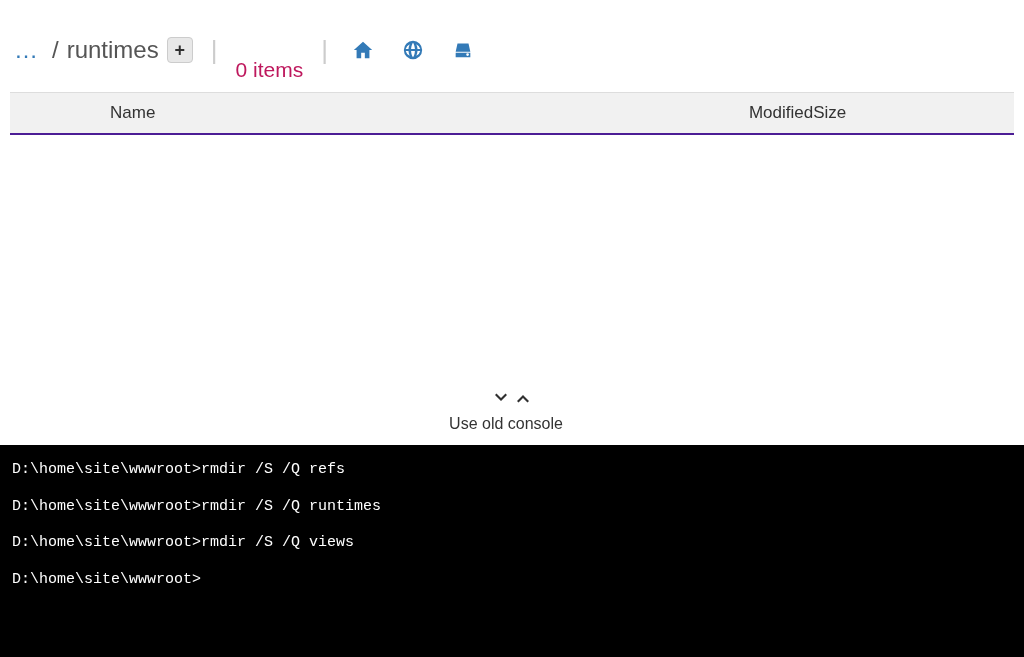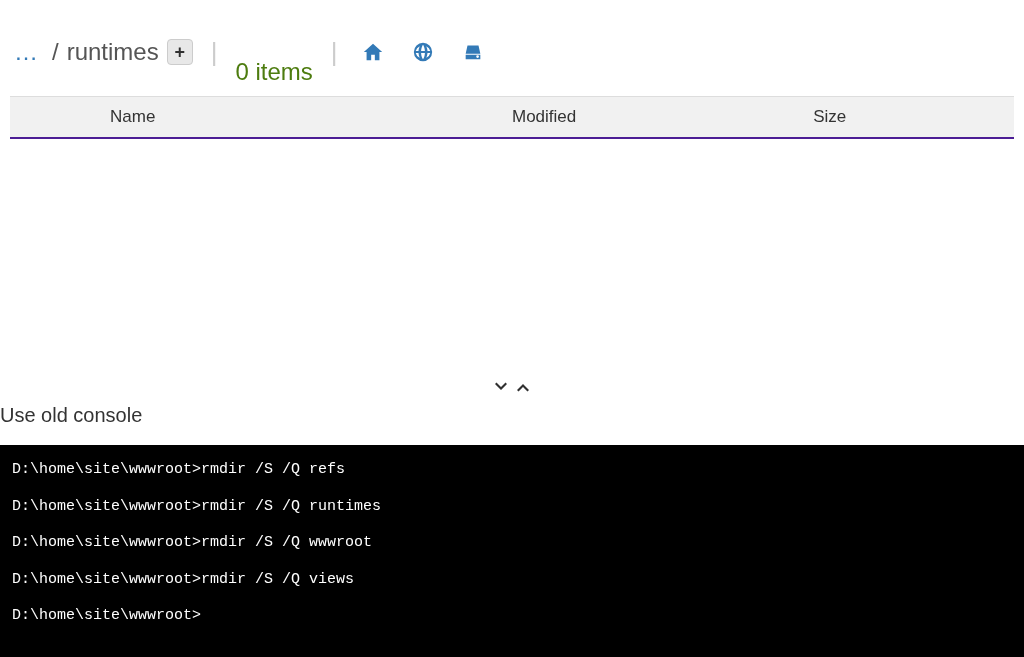--- a/index.html
+++ b/index.html
@@ -50,22 +50,22 @@
       color: #303030;
       line-height: 1;
     }
     .separator {
       color: #ccc;
       margin: 0 18px;
       font-size: 26px;
       font-weight: 300;
     }
     .item-count {
-      color: #4d7c0f;
-      font-size: 24px;
+      color: #be185d;
+      font-size: 21px;
       margin-top: 40px;
     }
     .toolbar-icons {
       display: flex;
       gap: 28px;
       margin-left: 6px;
     }
     .toolbar-icon {
       color: #337ab7;
       cursor: pointer;
@@ -90,21 +90,21 @@
       color: #333;
       padding: 10px 0;
     }
     .col-name {
       flex: 0 0 50%;
       text-align: left;
       padding-left: 100px;
     }
     .col-modified {
       flex: 0 0 30%;
-      text-align: left;
+      text-align: right;
     }
     .col-size {
       flex: 0 0 20%;
     }
     .file-body {
       flex: 1;
       min-height: 230px;
     }
     .resize-handle {
       display: flex;
@@ -113,23 +113,23 @@
       gap: 4px;
       padding: 6px 0;
       cursor: ns-resize;
     }
     .resize-handle svg {
       width: 18px;
       height: 18px;
       fill: #303030;
     }
     .console-link-row {
-      text-align: left;
-      padding: 2px 12px 18px 0;
-      font-size: 20px;
+      text-align: center;
+      padding: 2px 12px 12px 0;
+      font-size: 16px;
       color: #333;
     }
     .console-link-row span {
       cursor: pointer;
     }
     .console {
       background: #000000;
       color: #ffffff;
       font-family: "Consolas", "Courier New", monospace;
       font-size: 15px;
@@ -196,16 +196,15 @@
     </svg>
 </div>
 
 <div class="console-link-row">
   <span>Use old console</span>
 </div>
 
 <div class="console">
   <div class="console-line">D:\home\site\wwwroot&gt;rmdir /S /Q refs</div>
   <div class="console-line">D:\home\site\wwwroot&gt;rmdir /S /Q runtimes</div>
-  <div class="console-line">D:\home\site\wwwroot&gt;rmdir /S /Q wwwroot</div>
   <div class="console-line">D:\home\site\wwwroot&gt;rmdir /S /Q views</div>
   <div class="console-line">D:\home\site\wwwroot&gt;</div>
 </div>
 
 </body></html>

